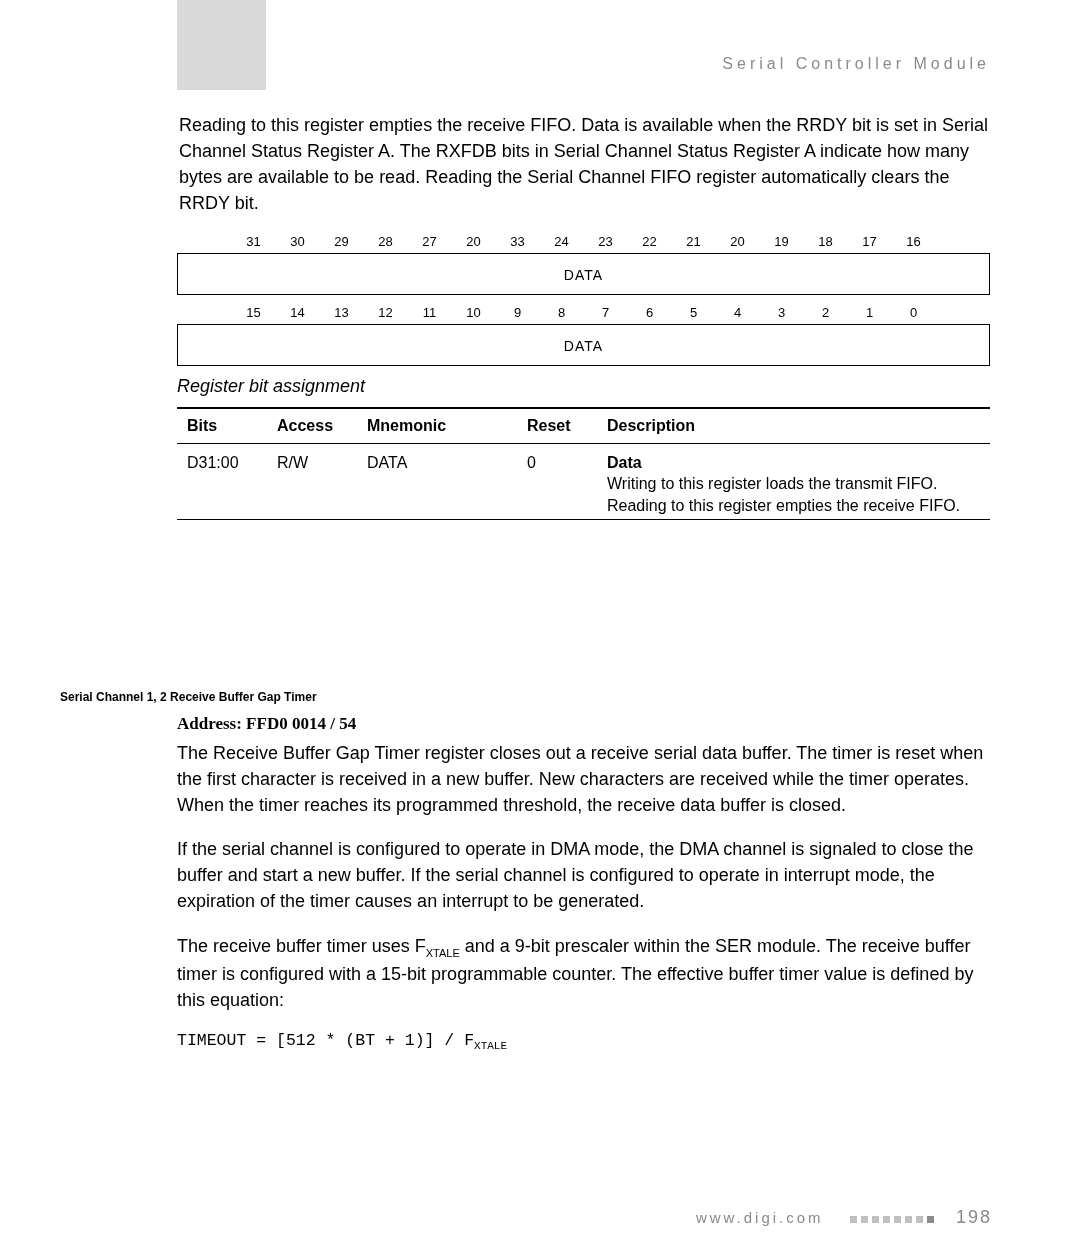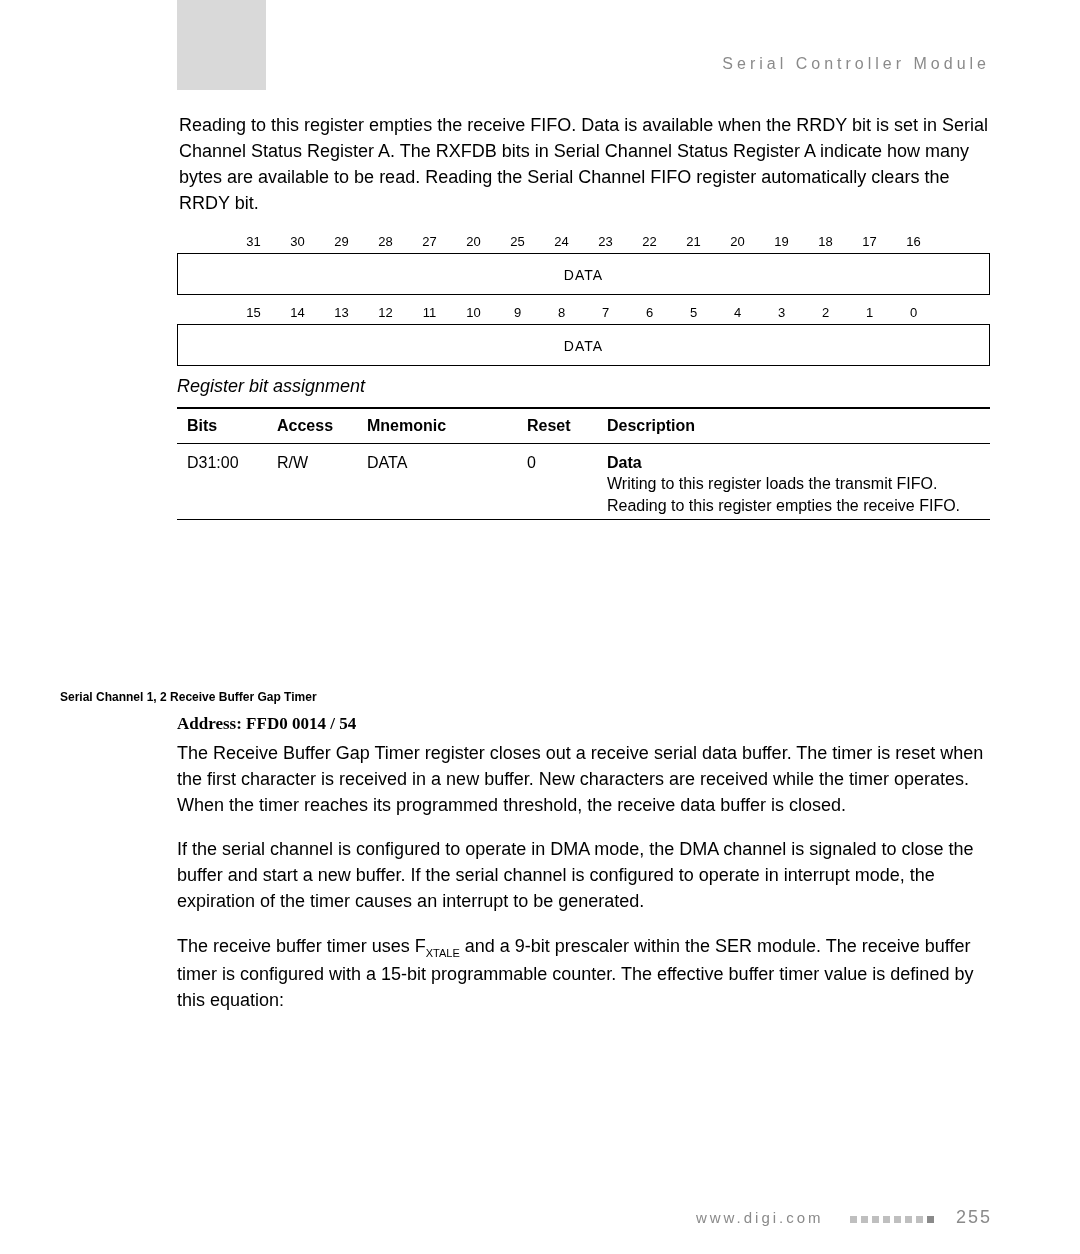--- a/index.html
+++ b/index.html
@@ -54,21 +54,21 @@
     <p class="para indent">Reading to this register empties the receive FIFO. Data is available when the RRDY bit is set in Serial Channel Status Register A. The RXFDB bits in Serial Channel Status Register A indicate how many bytes are available to be read. Reading the Serial Channel FIFO register automatically clears the RRDY bit.</p>
 
     <div class="bitdiag">
       <div class="bitrow" id="bitrow1">
           <span class="bitnum">31</span>
           <span class="bitnum">30</span>
           <span class="bitnum">29</span>
           <span class="bitnum">28</span>
           <span class="bitnum">27</span>
           <span class="bitnum">20</span>
-          <span class="bitnum">25</span>
+          <span class="bitnum">33</span>
           <span class="bitnum">24</span>
           <span class="bitnum">23</span>
           <span class="bitnum">22</span>
           <span class="bitnum">21</span>
           <span class="bitnum">20</span>
           <span class="bitnum">19</span>
           <span class="bitnum">18</span>
           <span class="bitnum">17</span>
           <span class="bitnum">16</span>
         </div>
@@ -126,23 +126,26 @@
 
   <div class="section2">
     <div class="section-hdr">Serial Channel 1, 2 Receive Buffer Gap Timer</div>
     <div class="body">
       <div class="subhdr">Address: FFD0 0014 / 54</div>
       <p class="para">The Receive Buffer Gap Timer register closes out a receive serial data buffer. The timer is reset when the first character is received in a new buffer. New characters are received while the timer operates. When the timer reaches its programmed threshold, the receive data buffer is closed.</p>
       <p class="para">If the serial channel is configured to operate in DMA mode, the DMA channel is signaled to close the buffer and start a new buffer. If the serial channel is configured to operate in interrupt mode, the expiration of the timer causes an interrupt to be generated.</p>
       <p class="para">
         <span>The receive buffer timer uses F</span><span class="sub">XTALE</span><span> and a 9-bit prescaler within the SER module. The receive buffer timer is configured with a 15-bit programmable counter. The effective buffer timer value is defined by this equation:</span>
       </p>
+      <div class="eq">
+        <span>TIMEOUT = [512 * (BT + 1)] / F</span><span class="sub">XTALE</span>
+      </div>
     </div>
   </div>
 
   <div class="footer">
     <span class="url">www.digi.com</span>
     <span class="dots">
       <span class="dot"></span><span class="dot"></span><span class="dot"></span><span class="dot"></span><span class="dot"></span><span class="dot"></span><span class="dot"></span><span class="dot dk"></span>
     </span>
-    <span class="pagenum">255</span>
+    <span class="pagenum">198</span>
   </div>
 </div>
 
 </body></html>

